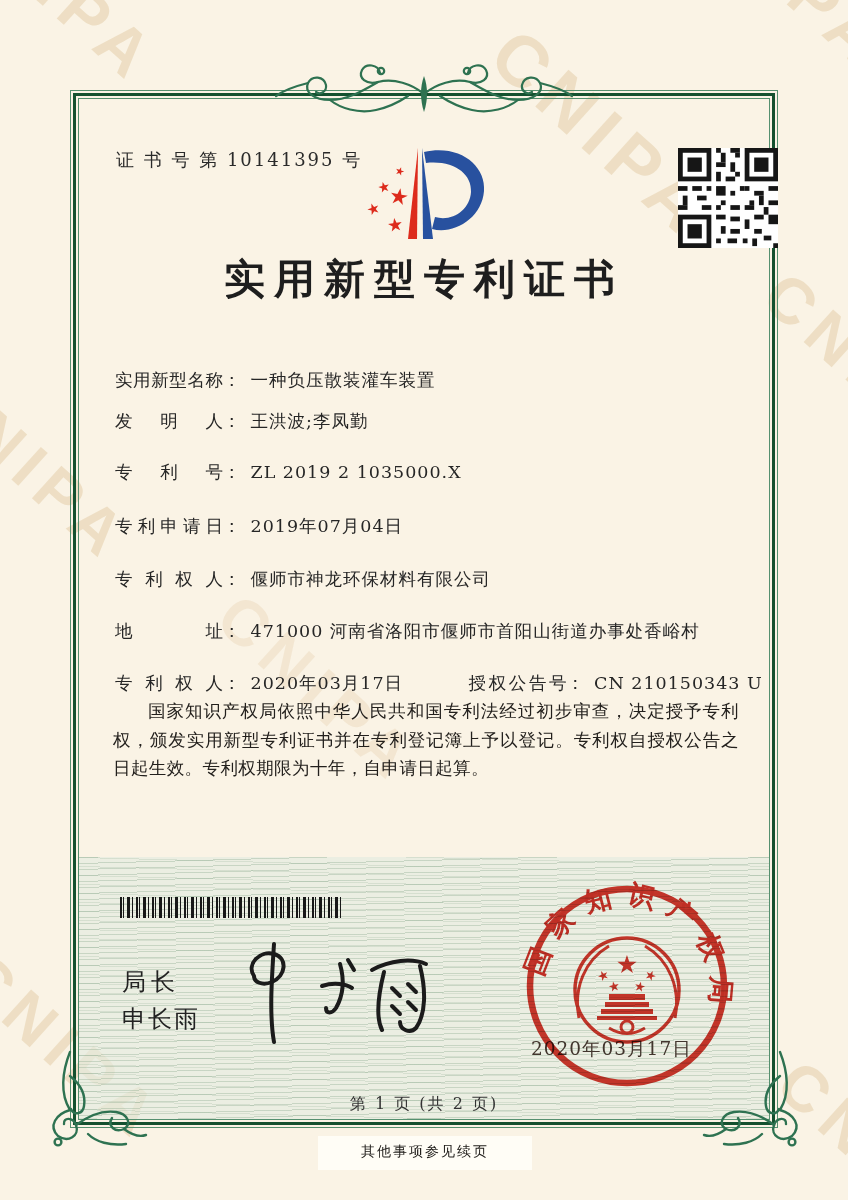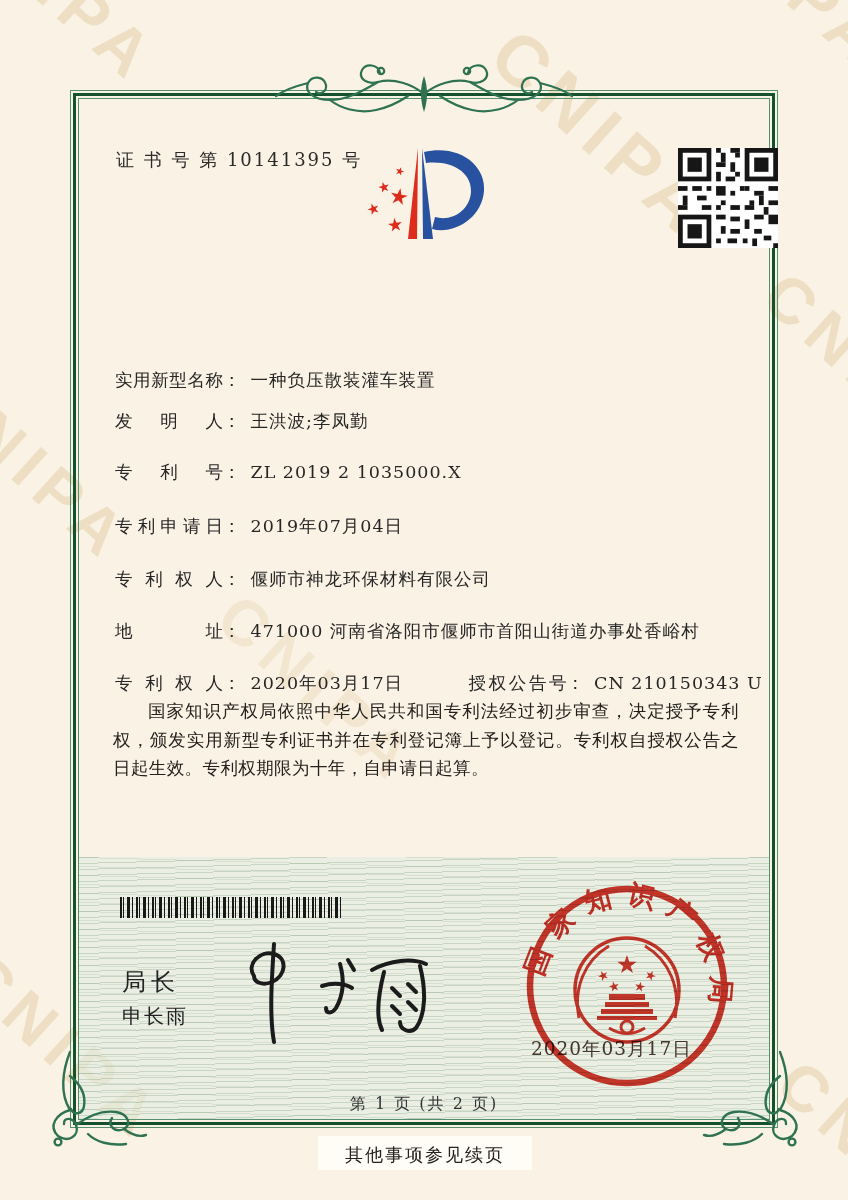--- a/index.html
+++ b/index.html
@@ -83,35 +83,35 @@
   
   .barcode {
     position:absolute; left:120px; top:897px; width:222px; height:21px; z-index:4;
     background:repeating-linear-gradient(90deg,
       #181818 0 2px, rgba(0,0,0,0) 2px 3px,
       #181818 3px 4px, rgba(0,0,0,0) 4px 7px,
       #181818 7px 10px, rgba(0,0,0,0) 10px 12px,
       #181818 12px 13px, rgba(0,0,0,0) 13px 16px);
   }
   .sig-title { position:absolute; left:122px; top:966px;  z-index:4; font-size:24px; letter-spacing:5px; color:#222; }
-  .sig-name  { position:absolute; left:122px; top:1003px; z-index:4; font-size:20px; letter-spacing:2px; color:#222; }
+  .sig-name  { position:absolute; left:122px; top:1003px; z-index:4; font-size:24px; letter-spacing:2px; color:#222; }
   .signature { position:absolute; left:222px; top:930px; z-index:4; }
   .seal-date {
     position:absolute; left:531px; top:1036px; z-index:4;
     font-size:18.5px; letter-spacing:1px; color:#41352d;
   }
   .seal { position:absolute; left:515px; top:878px; z-index:5; mix-blend-mode:multiply; opacity:0.93; }
   .page-info {
     position:absolute; left:0; top:1094px; width:100%; z-index:4;
     text-align:center; font-size:16px; letter-spacing:2px; color:#333;
   }
   .foot-note {
     position:absolute; left:318px; top:1136px; width:214px; height:34px; z-index:4;
     background:#fffdf6; text-align:center; padding-top:7px;
-    font-size:18px; letter-spacing:2px; color:#23201d;
+    font-size:14px; letter-spacing:2px; color:#23201d;
   }
 </style>
 </head>
 <body>
 
 <div class="page">
 
   <div class="wm wm1">CNIPA</div>
   <div class="wm wm2">CNIPA</div>
   <div class="wm wm3">CNIPA</div>
@@ -239,20 +239,21 @@
         <rect x="75" y="5" width="25" height="25"></rect>
         <rect x="5" y="75" width="25" height="25"></rect>
       </g>
     <g fill="#161616">
         <rect x="10" y="10" width="15" height="15"></rect>
         <rect x="80" y="10" width="15" height="15"></rect>
         <rect x="10" y="80" width="15" height="15"></rect>
       </g>
   </svg>
 
+  <div class="doc-title">实用新型专利证书</div>
 
   <div class="fields">
     <div class="frow r0">
       <span class="flabel">实用新型名称</span><span class="fsep">：</span><span class="fval">一种负压散装灌车装置</span>
     </div>
     <div class="frow r1">
       <span class="flabel">发明人</span><span class="fsep">：</span><span class="fval">王洪波;李凤勤</span>
     </div>
     <div class="frow r2">
       <span class="flabel">专利号</span><span class="fsep">：</span><span class="fval">ZL 2019 2 1035000.X</span>

